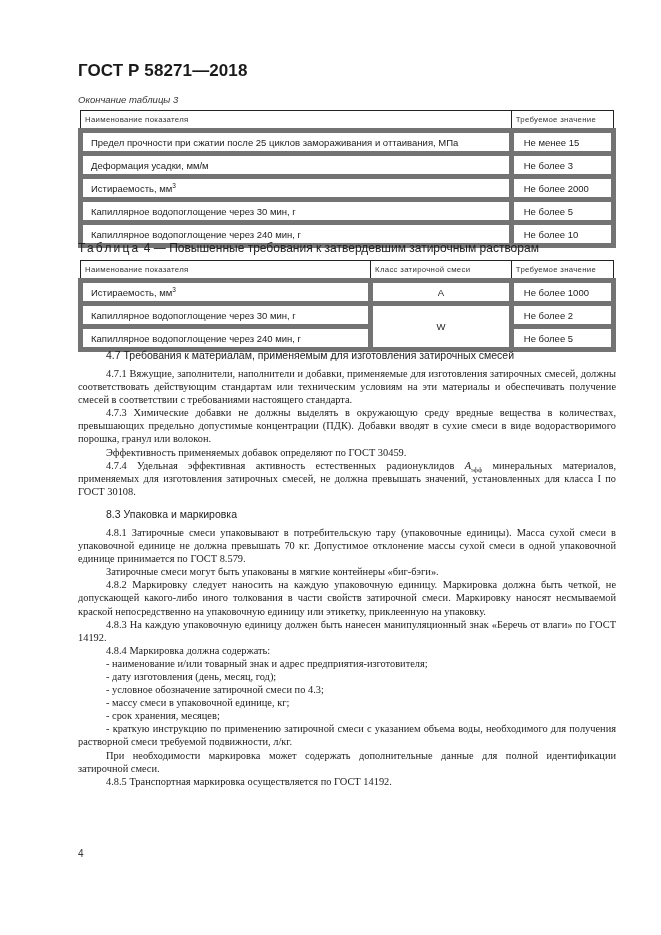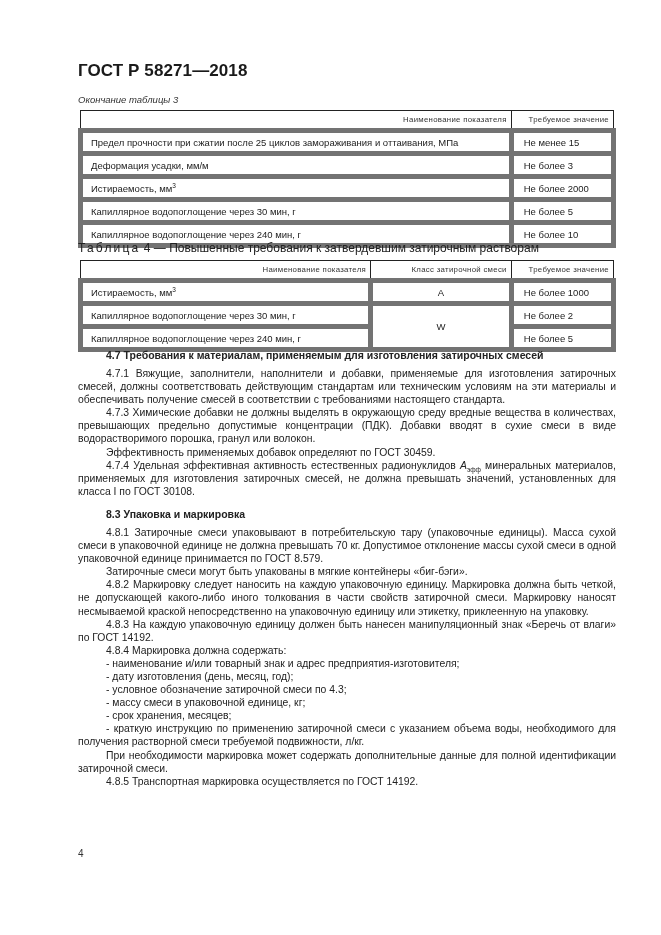--- a/index.html
+++ b/index.html
@@ -16,42 +16,42 @@
     position: absolute; left: 78px; top: 94px;
     font-size: 9.5px; font-style: italic; color: #333;
   }
   table.gost {
     position: absolute; border-collapse: collapse;
     font-size: 9.5px; color: #222;
   }
   table.gost th {
     font-weight: normal; font-size: 7.8px; color: #333; letter-spacing: 0.3px;
     height: 17px; border: 1px solid #222; border-bottom: 3px double #222;
-    text-align: right; padding: 0 4px;
+    text-align: left; padding: 0 4px;
   }
   table.gost td {
     border: 5px solid #737373; height: 18px; padding: 0 8px;
   }
   table.gost td.c { text-align: center; }
   table.gost td.v { padding-left: 10px; }
   #t3 { left: 78px; top: 110px; width: 538px; }
   #t4 { left: 78px; top: 260px; width: 538px; }
   .t4-caption {
     position: absolute; left: 78px; top: 241px; font-size: 12px; color: #222;
   }
   .t4-caption .spaced { letter-spacing: 2.2px; }
   sup { font-size: 6.5px; vertical-align: super; line-height: 0; }
   sub { font-size: 6.5px; vertical-align: sub; line-height: 0; }
   .body-text {
     position: absolute; left: 78px; top: 348px; width: 538px;
     font-size: 10.4px; line-height: 13.1px; color: #222;
   }
-  .body-text p { margin: 0; text-align: justify; text-indent: 28px; }
+  .body-text p { margin: 0; text-align: justify; text-indent: 28px; font-family: Liberation Serif, serif; }
   .body-text h3 {
-    margin: 0; font-size: 10.5px; font-weight: bold; text-indent: 28px; line-height: 14px;
+    margin: 0; font-size: 10.5px; font-weight: normal; text-indent: 28px; line-height: 14px;
   }
   .body-text .gap { height: 9px; }
   .body-text .hgap { height: 5px; }
   .page-num {
     position: absolute; left: 78px; top: 848px; font-size: 10px; color: #333;
   }
 </style>
 </head>
 <body>
 

